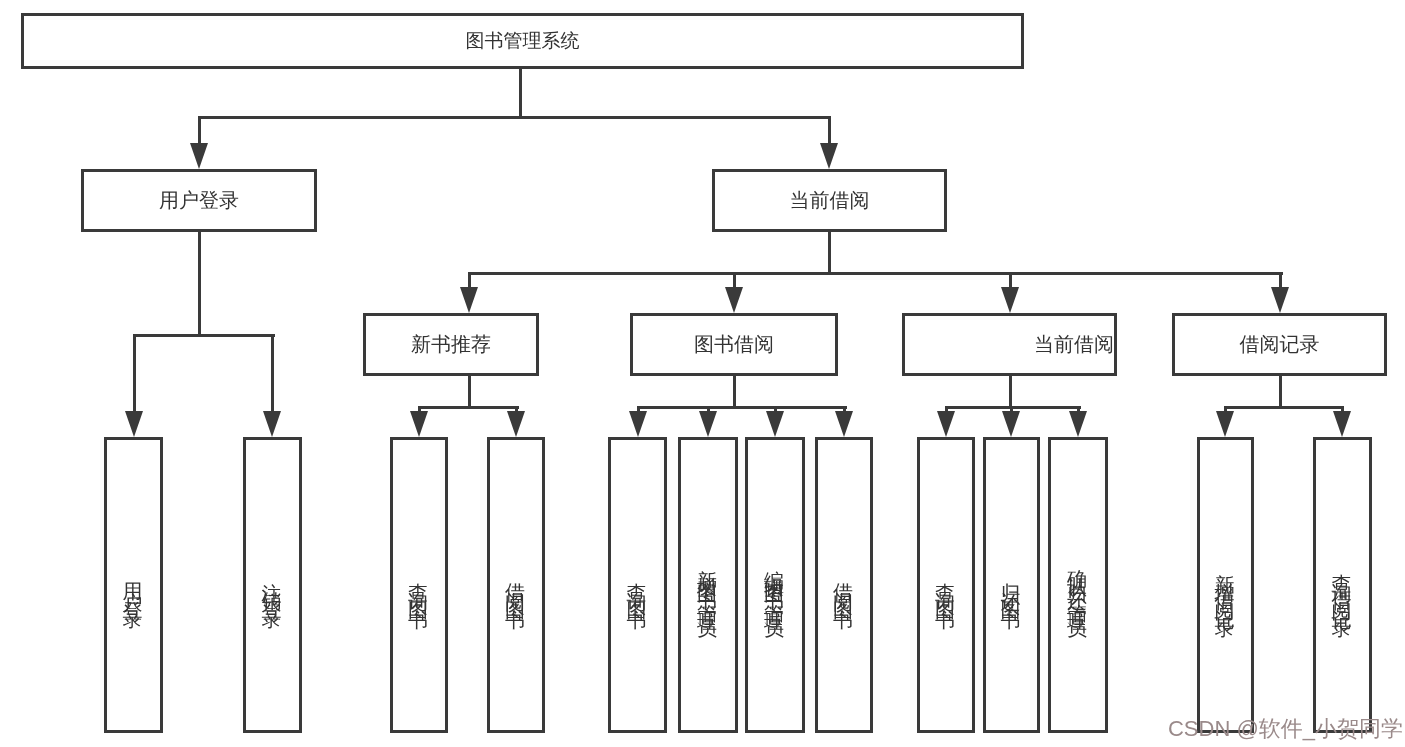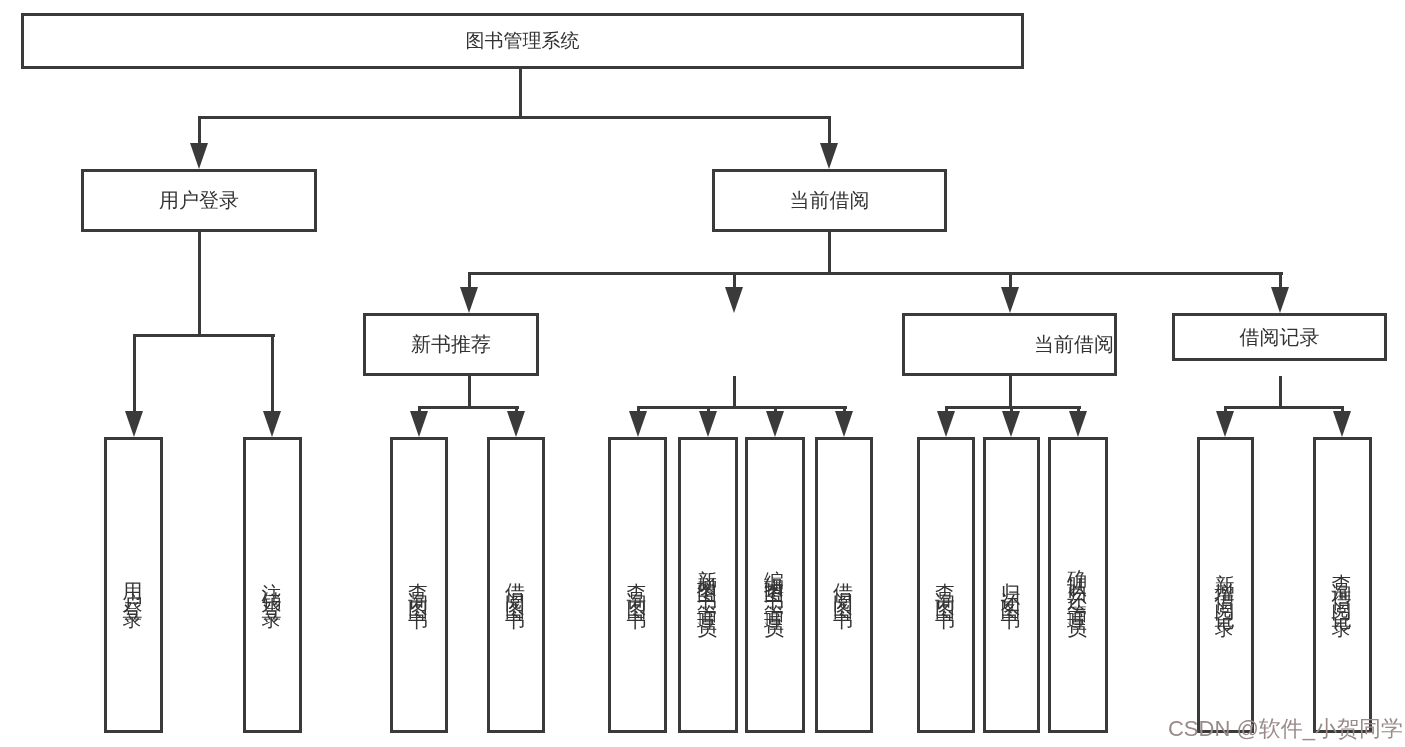--- a/index.html
+++ b/index.html
@@ -109,24 +109,27 @@
   <div class="vline" style="left:733px; top:273px; height:16px;"></div>
   <div class="arrow" style="left:725px; top:287px;"></div>
   <div class="vline" style="left:1009px; top:273px; height:16px;"></div>
   <div class="arrow" style="left:1001px; top:287px;"></div>
   <div class="vline" style="left:1279px; top:273px; height:16px;"></div>
   <div class="arrow" style="left:1271px; top:287px;"></div>
 
   <div class="node" style="left:363px; top:313px; width:176px; height:63px;">
     <span>新书推荐</span>
   </div>
+  <div class="node" style="left:630px; top:313px; width:208px; height:63px;">
+    <span>图书借阅</span>
+  </div>
   <div class="node" style="left:902px; top:313px; width:215px; height:63px;justify-content:flex-end;">
     <span>当前借阅</span>
   </div>
-  <div class="node" style="left:1172px; top:313px; width:215px; height:48px;">
+  <div class="node" style="left:1172px; top:313px; width:215px; height:63px;">
     <span>借阅记录</span>
   </div>
 
   <div class="vline" style="left:468px; top:376px; height:31px;"></div>
   <div class="hline" style="left:418px; top:406px; width:101px;"></div>
   <div class="vline" style="left:418px; top:407px; height:6px;"></div>
   <div class="arrow" style="left:410px; top:411px;"></div>
   <div class="vline" style="left:515px; top:407px; height:6px;"></div>
   <div class="arrow" style="left:507px; top:411px;"></div>
 

